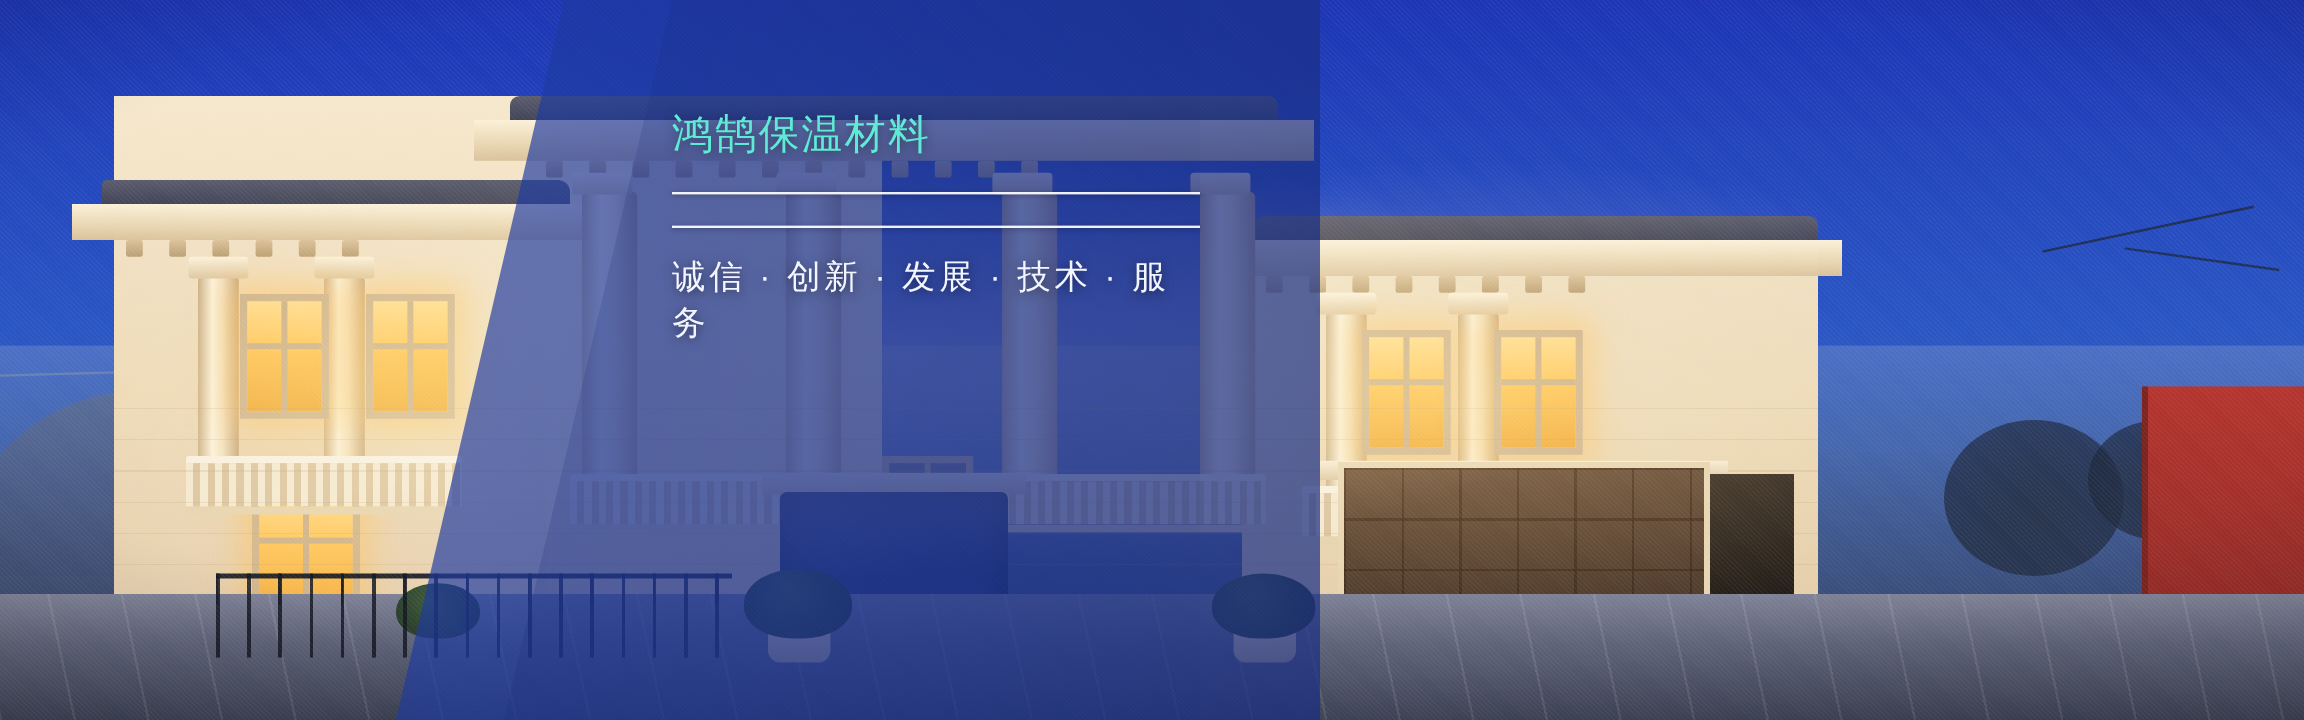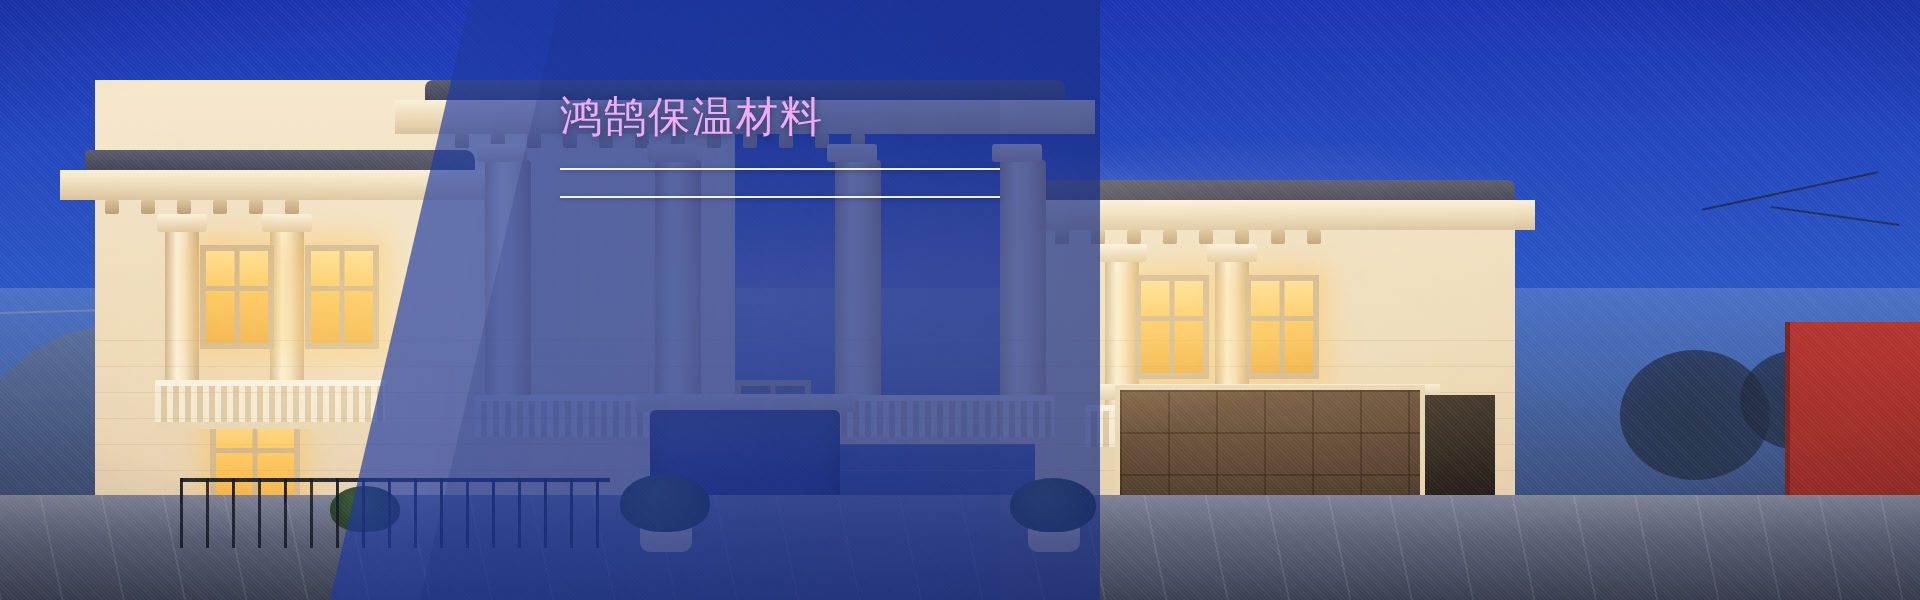--- a/index.html
+++ b/index.html
@@ -223,21 +223,21 @@
     position:absolute;top:0;left:0;width:1000px;height:600px;
     background:linear-gradient(90deg,rgba(22,40,120,.30),rgba(22,40,120,.05));
     clip-path:polygon(560px 0, 1000px 0, 1000px 600px, 420px 600px);
     pointer-events:none;
   }
 
   
   .content{position:absolute;left:560px;top:96px;width:440px;}
 
   .brand{
-    font-size:42px;line-height:1;color:#f0abfc;letter-spacing:2px;
+    font-size:34px;line-height:1;color:#5eead4;letter-spacing:2px;
     text-shadow:0 2px 10px rgba(0,0,0,.45);
     font-family:Liberation Serif, serif;
   }
   .rule{
     height:2px;background:rgba(255,255,255,.92);margin:30px 0 22px 0;width:440px;
     box-shadow:0 1px 4px rgba(0,0,0,.35);
   }
   .rule.bottom{margin:26px 0 22px 0;}
 
   .headline{
@@ -384,15 +384,16 @@
 
   <div class="overlay-panel"></div>
   <div class="overlay-panel2"></div>
 
   <div class="content">
     <div class="brand">鸿鹄保温材料</div>
     <div class="rule"></div>
     <div class="headline">
     </div>
     <div class="rule bottom"></div>
+    <div class="tagline">诚信 · 创新 · 发展 · 技术 · 服务</div>
   </div>
 
 </div>
 
 </body></html>

